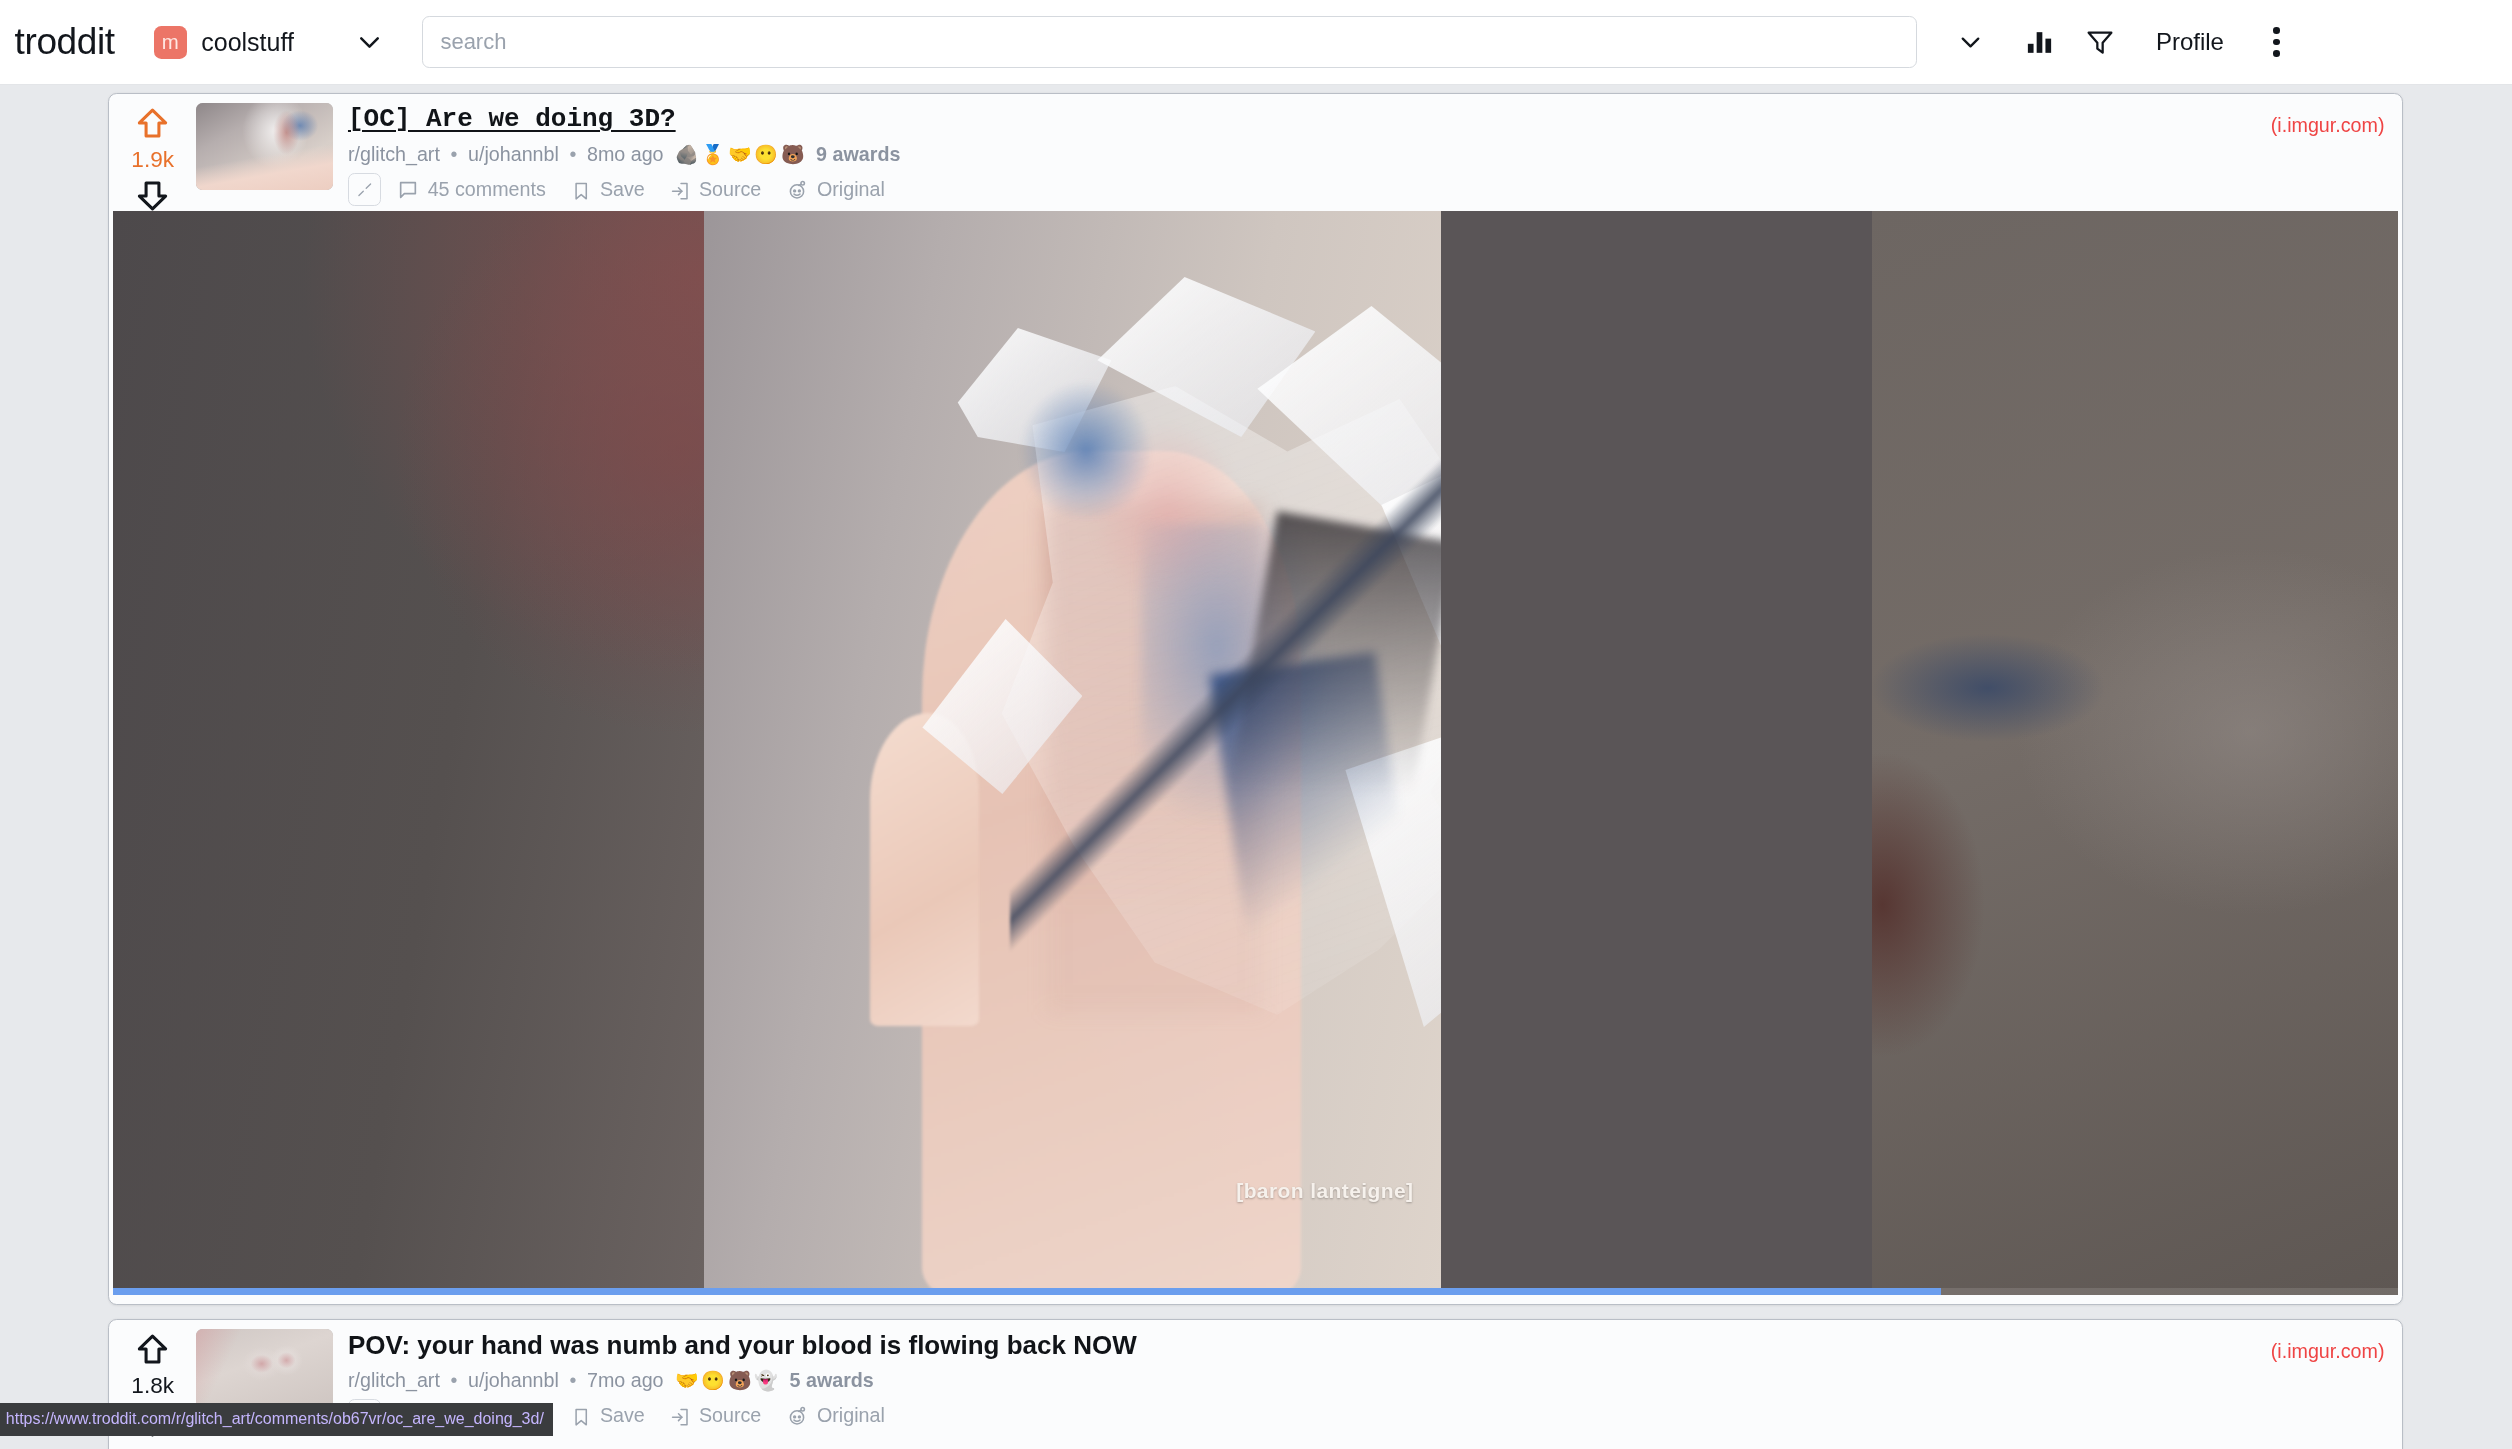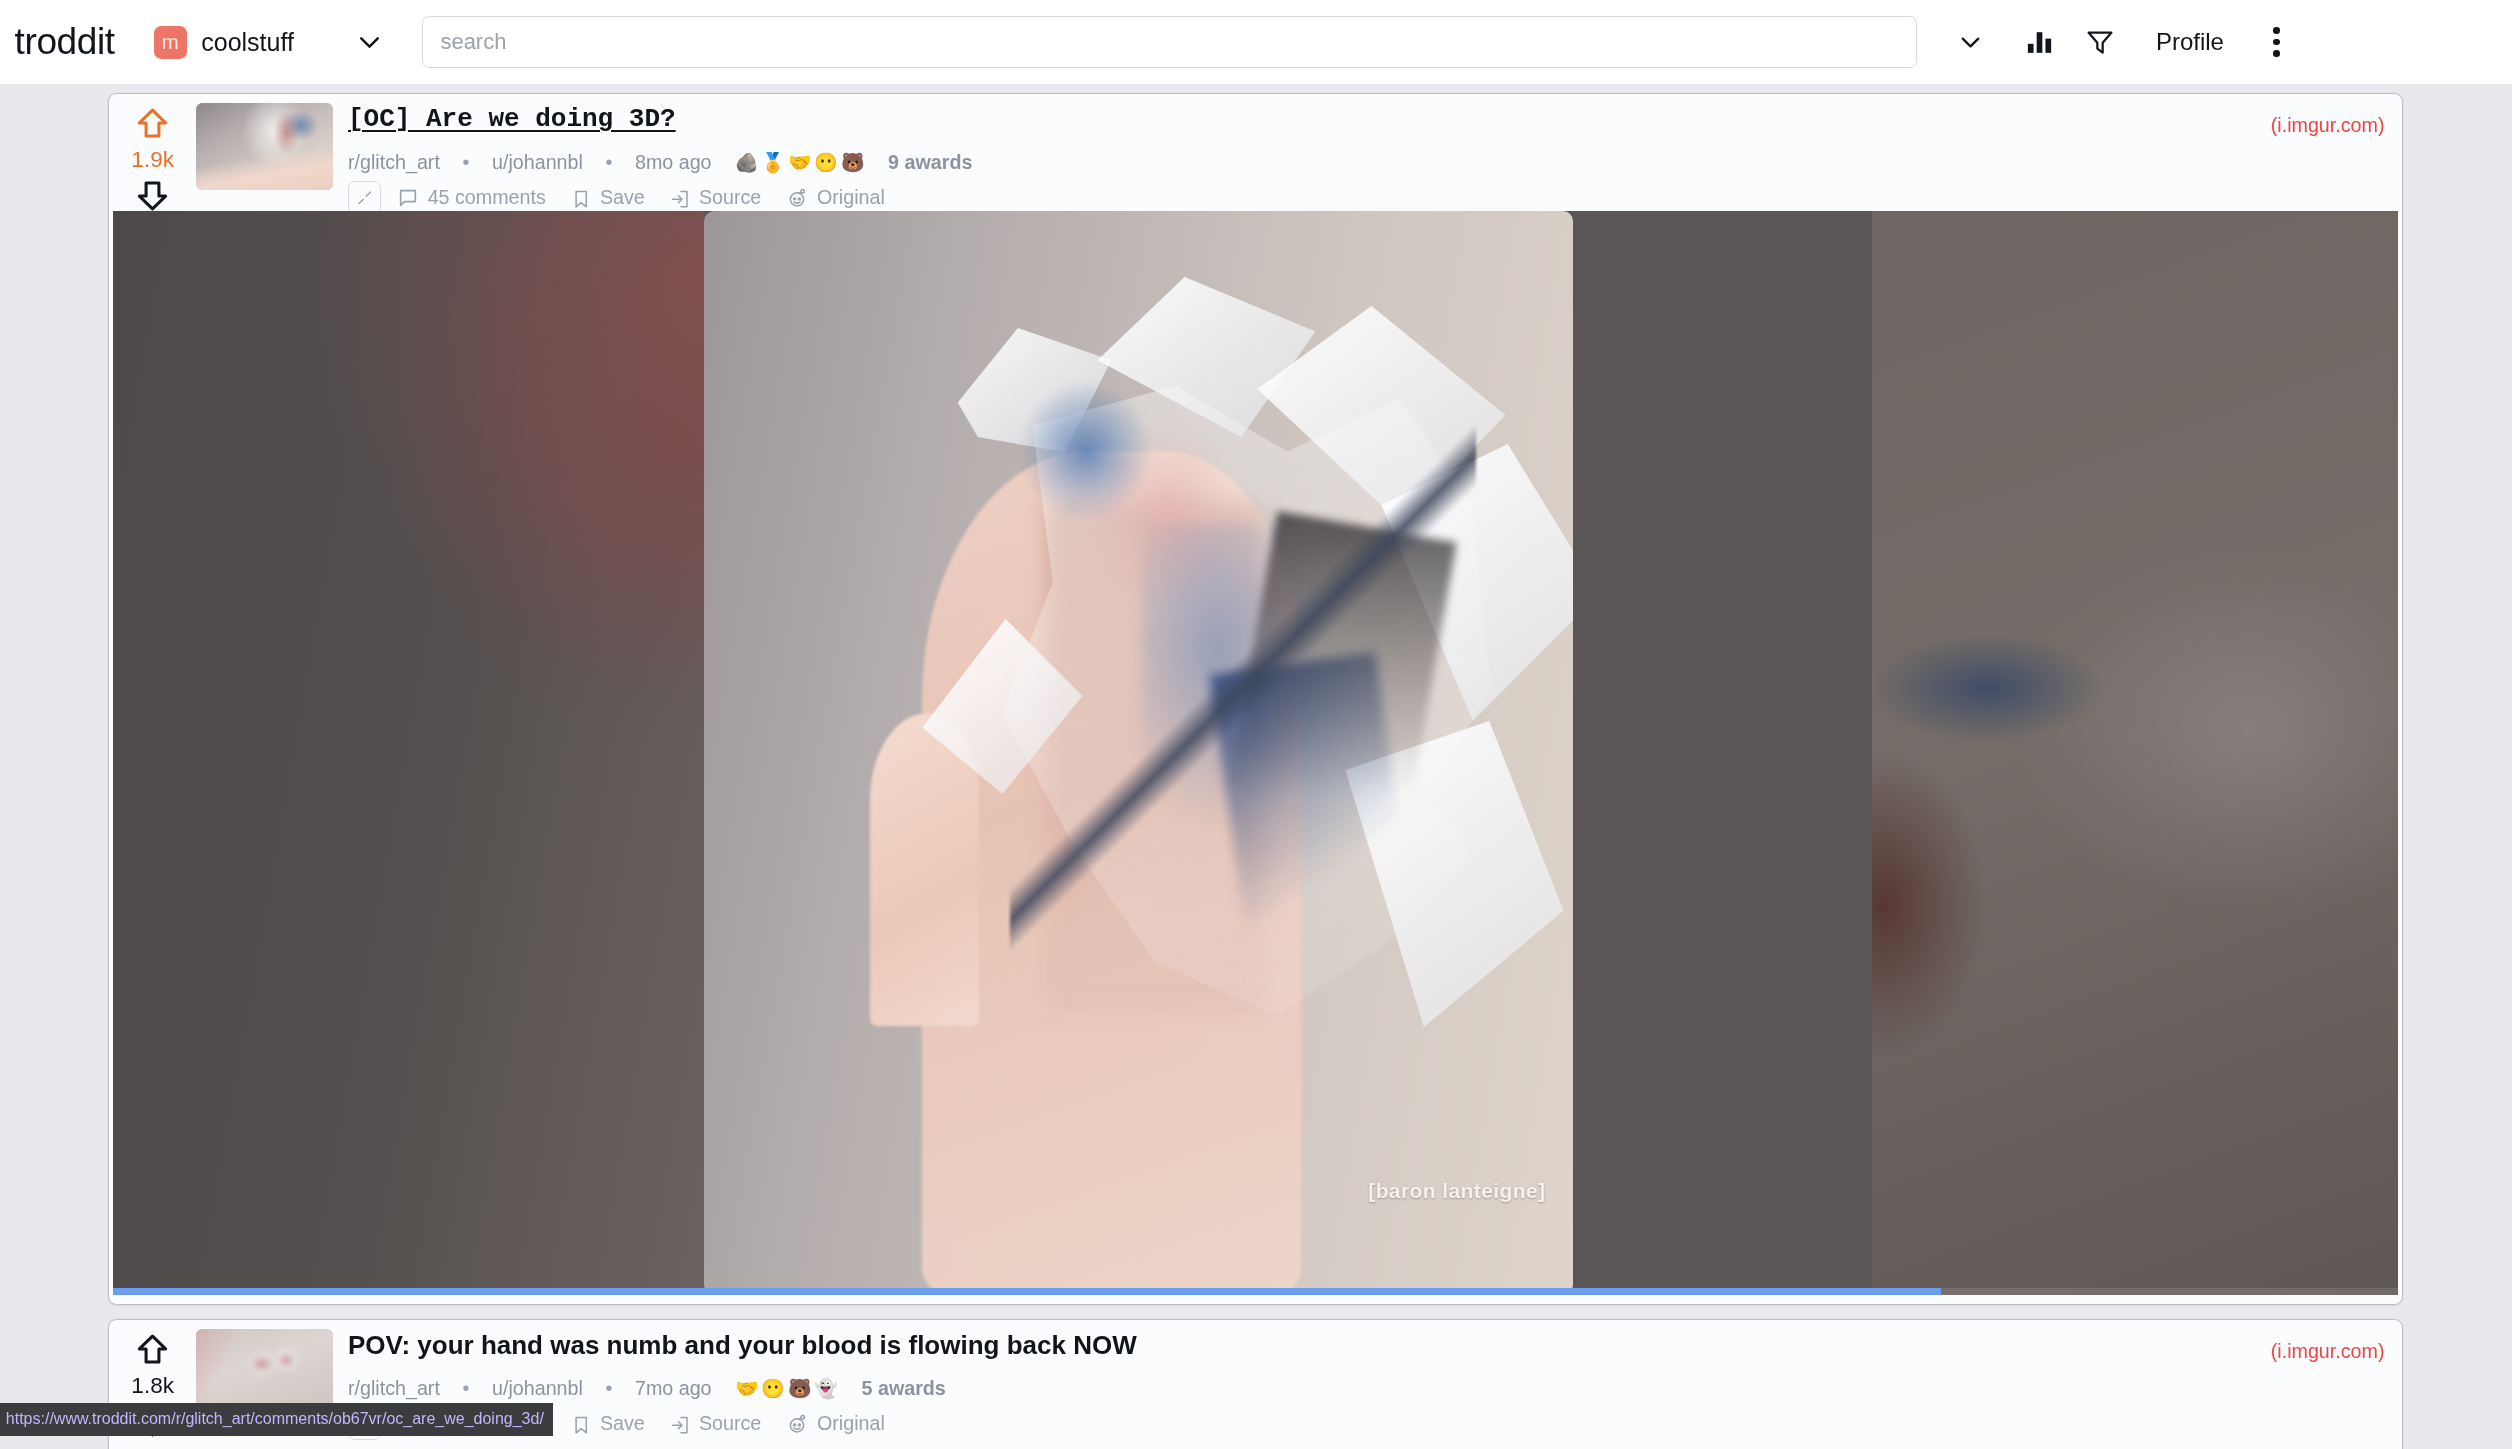--- a/index.html
+++ b/index.html
@@ -129,22 +129,22 @@
     font-size: 26px; font-weight: bold; color: #111418;
     line-height: 1.18; white-space: nowrap;
   }
   .post-title.link {
     text-decoration: underline; text-underline-offset: 3.6px;
     text-decoration-thickness: 1.5px; cursor: pointer; font-family: Liberation Mono, monospace;
   }
   .post-title.plain { text-decoration: none; }
 
   .post-meta {
-    margin-top: 16px;
-    display: flex; align-items: center; gap: 16px;
+    margin-top: 8px;
+    display: flex; align-items: center; gap: 4px;
     font-size: 19.7px; color: #8b93a0;
     white-space: nowrap;
   }
   .meta-txt { color: #8b93a0; }
   .meta-sep { padding: 0 6.6px; color: #9aa2ad; }
   .awards { display: inline-flex; align-items: center; gap: 2.9px; margin-left: 7.3px; }
   .aw { font-size: 19px; line-height: 1; }
   .awards-count { font-weight: bold; color: #8b93a0; margin-left: 7.3px; font-size: 19.7px;}
 
   .post-actions {
@@ -186,24 +186,23 @@
   .bg-right {
     position: absolute; right: 0; top: 0; width: 526px; height: 100%;
     background:
       radial-gradient(ellipse 189px 87px at 22% 44%, rgba(62,76,104,0.95) 0%, rgba(62,76,104,0) 62%),
       radial-gradient(ellipse 146px 218px at 2% 64%, rgba(86,52,48,0.95) 0%, rgba(86,52,48,0) 70%),
       radial-gradient(ellipse 335px 262px at 72% 48%, rgba(150,142,138,0.55) 0%, rgba(150,142,138,0) 70%),
       linear-gradient(160deg, #6d6662 0%, #746c67 45%, #5e5753 100%);
   }
   .video-core {
     position: absolute; left: 591px; top: 0;
-    width: 869px; height: 100%;
+    width: 737px; height: 100%;
     background: linear-gradient(100deg,#9c9699 0%, #b4adad 26%, #cfc6c0 62%, #ded4cb 100%);
     overflow: hidden;
-    border-radius: 10px;
   }
 
   .hand {
     position: absolute; left: 218px; top: 240px;
     width: 379px; height: 845px;
     background: linear-gradient(160deg,#f0d2c5 0%, #e8c3b4 40%, #efd6cb 100%);
     border-radius: 167px 138px 29px 29px / 248px 218px 29px 29px;
     filter: blur(1.5px);
     opacity: 0.96;
   }

